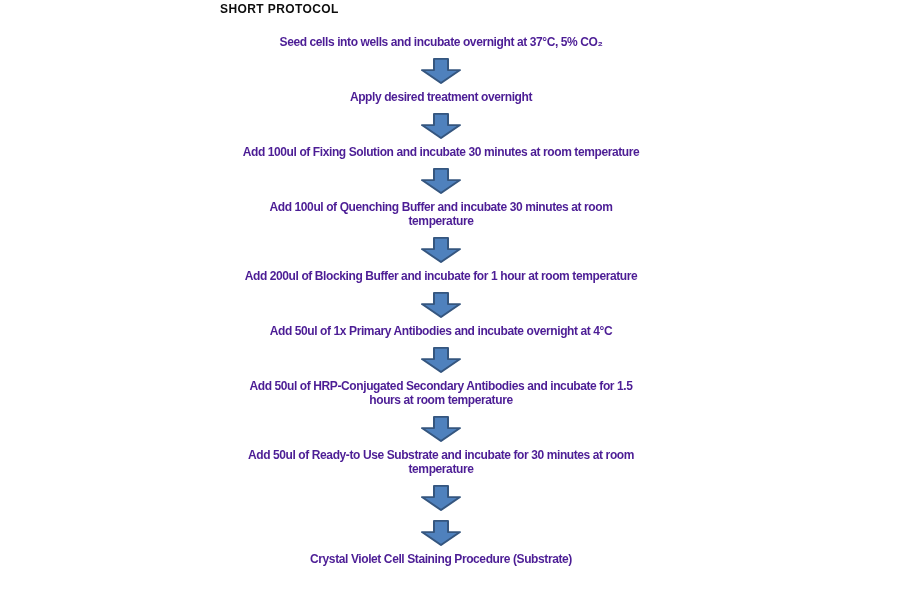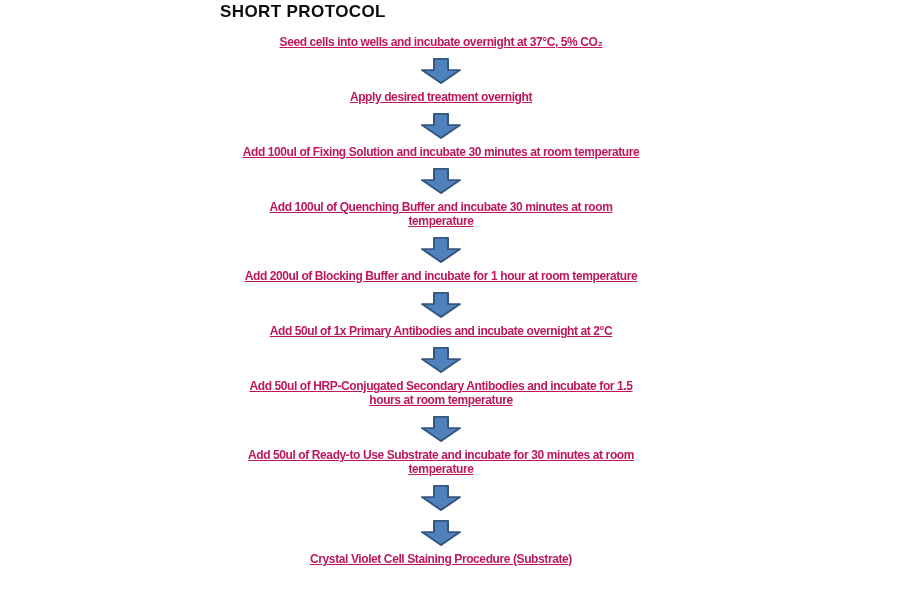--- a/index.html
+++ b/index.html
@@ -12,46 +12,45 @@
     width: 900px;
     height: 594px;
     background: #ffffff;
     overflow: hidden;
     font-family: "Liberation Sans", sans-serif;
   }
   .title {
     position: absolute;
     left: 220px;
     top: 2px;
-    font-size: 17px;
+    font-size: 12px;
     font-weight: bold;
     color: #0d0d0d;
     letter-spacing: 0.4px;
     white-space: nowrap;
   }
   .flow {
     position: absolute;
     left: 0;
     top: 35px;
     width: 882px;
     display: flex;
     flex-direction: column;
     align-items: center;
   }
   .step {
     font-size: 12px;
     font-weight: bold;
-    color: #be185d;
+    color: #4c1d95;
     letter-spacing: -0.4px;
     line-height: 14px;
     text-align: center;
     white-space: pre-line;
     margin-top: 6px;
     max-width: 560px;
-    text-decoration: underline;
   }
   .step:first-child {
     margin-top: 0;
   }
   .arrow-wrap {
     margin-top: 9px;
     width: 40px;
     height: 26px;
     line-height: 0;
   }
@@ -104,21 +103,21 @@
     </div>
 
     <div class="step">Add 200ul of Blocking Buffer and incubate for 1 hour at room temperature</div>
 
     <div class="arrow-wrap">
       <svg viewBox="0 0 40 28" preserveAspectRatio="none" aria-hidden="true">
         <path d="M13 1 H27 V13 H39 L20 27 L1 13 H13 Z" stroke-width="2" stroke-linejoin="round" fill="#4f81bd" stroke="#35567f"></path>
       </svg>
     </div>
 
-    <div class="step">Add 50ul of 1x Primary Antibodies and incubate overnight at 2°C</div>
+    <div class="step">Add 50ul of 1x Primary Antibodies and incubate overnight at 4°C</div>
 
     <div class="arrow-wrap">
       <svg viewBox="0 0 40 28" preserveAspectRatio="none" aria-hidden="true">
         <path d="M13 1 H27 V13 H39 L20 27 L1 13 H13 Z" stroke-width="2" stroke-linejoin="round" fill="#4f81bd" stroke="#35567f"></path>
       </svg>
     </div>
 
     <div class="step">Add 50ul of HRP-Conjugated Secondary Antibodies and incubate for 1.5
 hours at room temperature</div>
 

